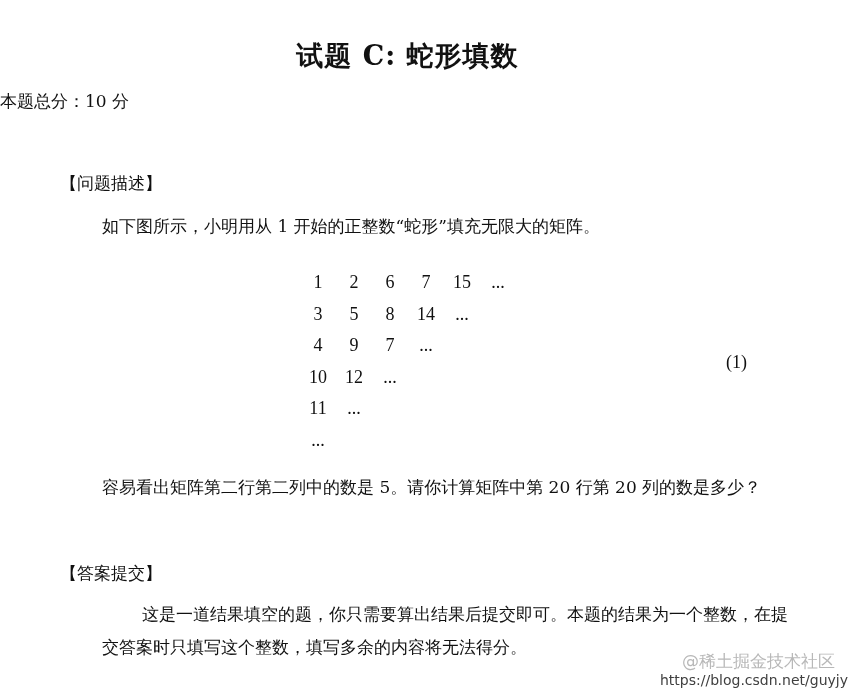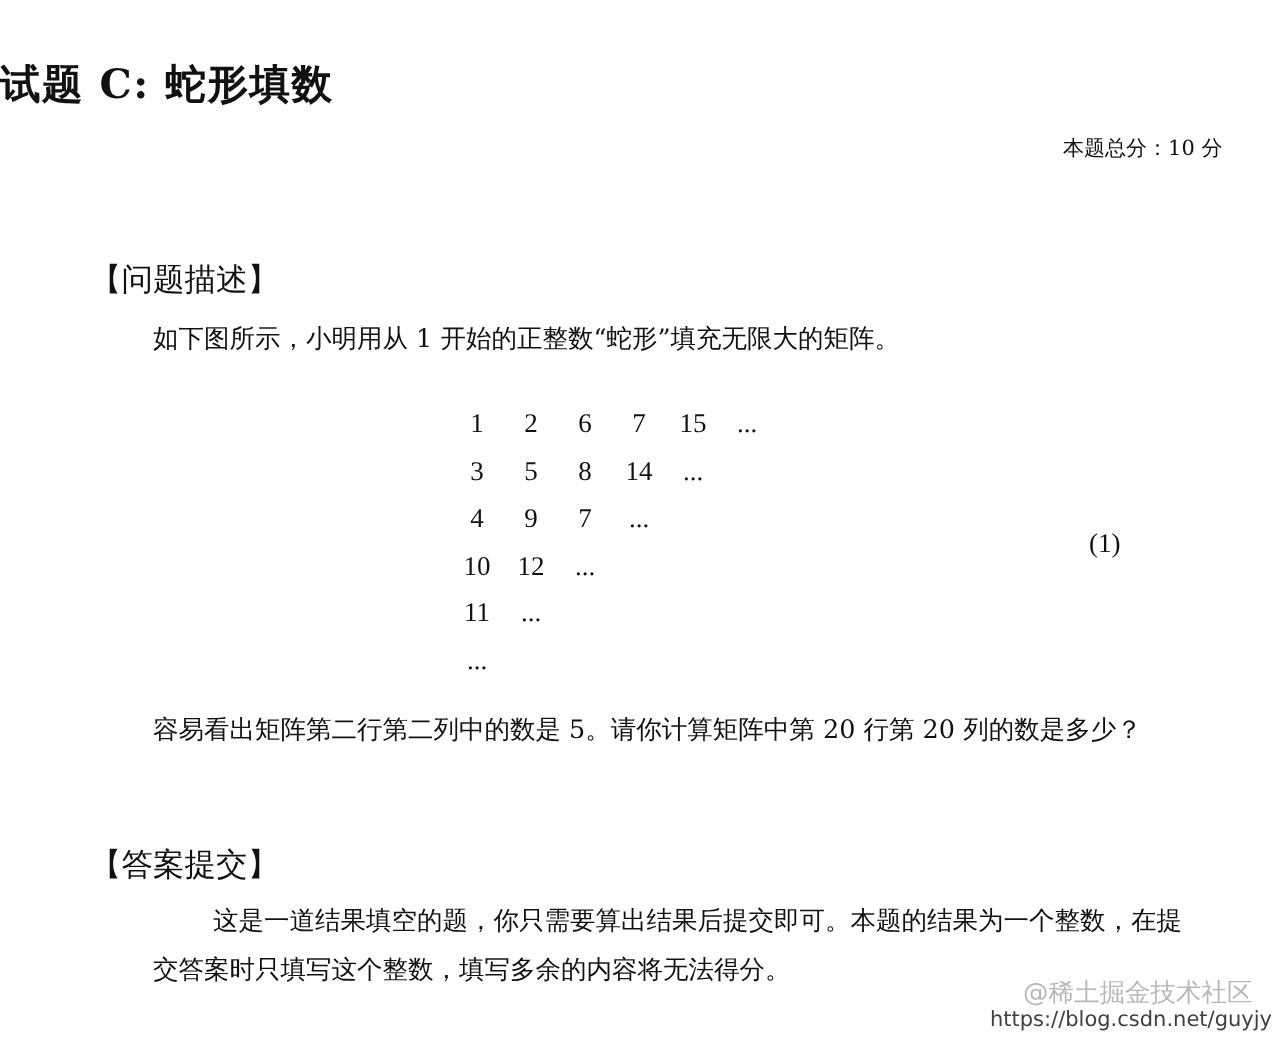--- a/index.html
+++ b/index.html
@@ -1,29 +1,29 @@
 <!DOCTYPE html>
 <html><head>
 <meta charset="utf-8">
 <style>
   html, body { margin: 0; padding: 0; }
   body {
     width: 851px; height: 694px; background: #ffffff; position: relative; overflow: hidden;
     font-family: "DejaVu Serif", "Liberation Serif", serif; color: #111;
   }
   .title {
-    position: absolute; top: 38px; left: 0; width: 815px; text-align: left;
+    position: absolute; top: 38px; left: 0; width: 815px; text-align: center;
     font-size: 27px; font-weight: bold; letter-spacing: 1px;
   }
   .score {
-    position: absolute; top: 90px; left: 0; width: 815px; text-align: right;
-    font-size: 14px;
+    position: absolute; top: 90px; left: 0; width: 815px; text-align: left;
+    font-size: 17px;
   }
   .section-head {
-    position: absolute; left: 60px; font-size: 21px;
+    position: absolute; left: 60px; font-size: 17px;
     font-family: "DejaVu Sans", "Liberation Sans", sans-serif;
   }
   .para {
     position: absolute; left: 62px; width: 700px; font-size: 17px; line-height: 33px;
     text-indent: 40px;
   }
   .matrix {
     position: absolute; left: 300px; top: 272px;
     font-family: "Liberation Serif", "DejaVu Serif", serif; font-size: 18px;
   }

